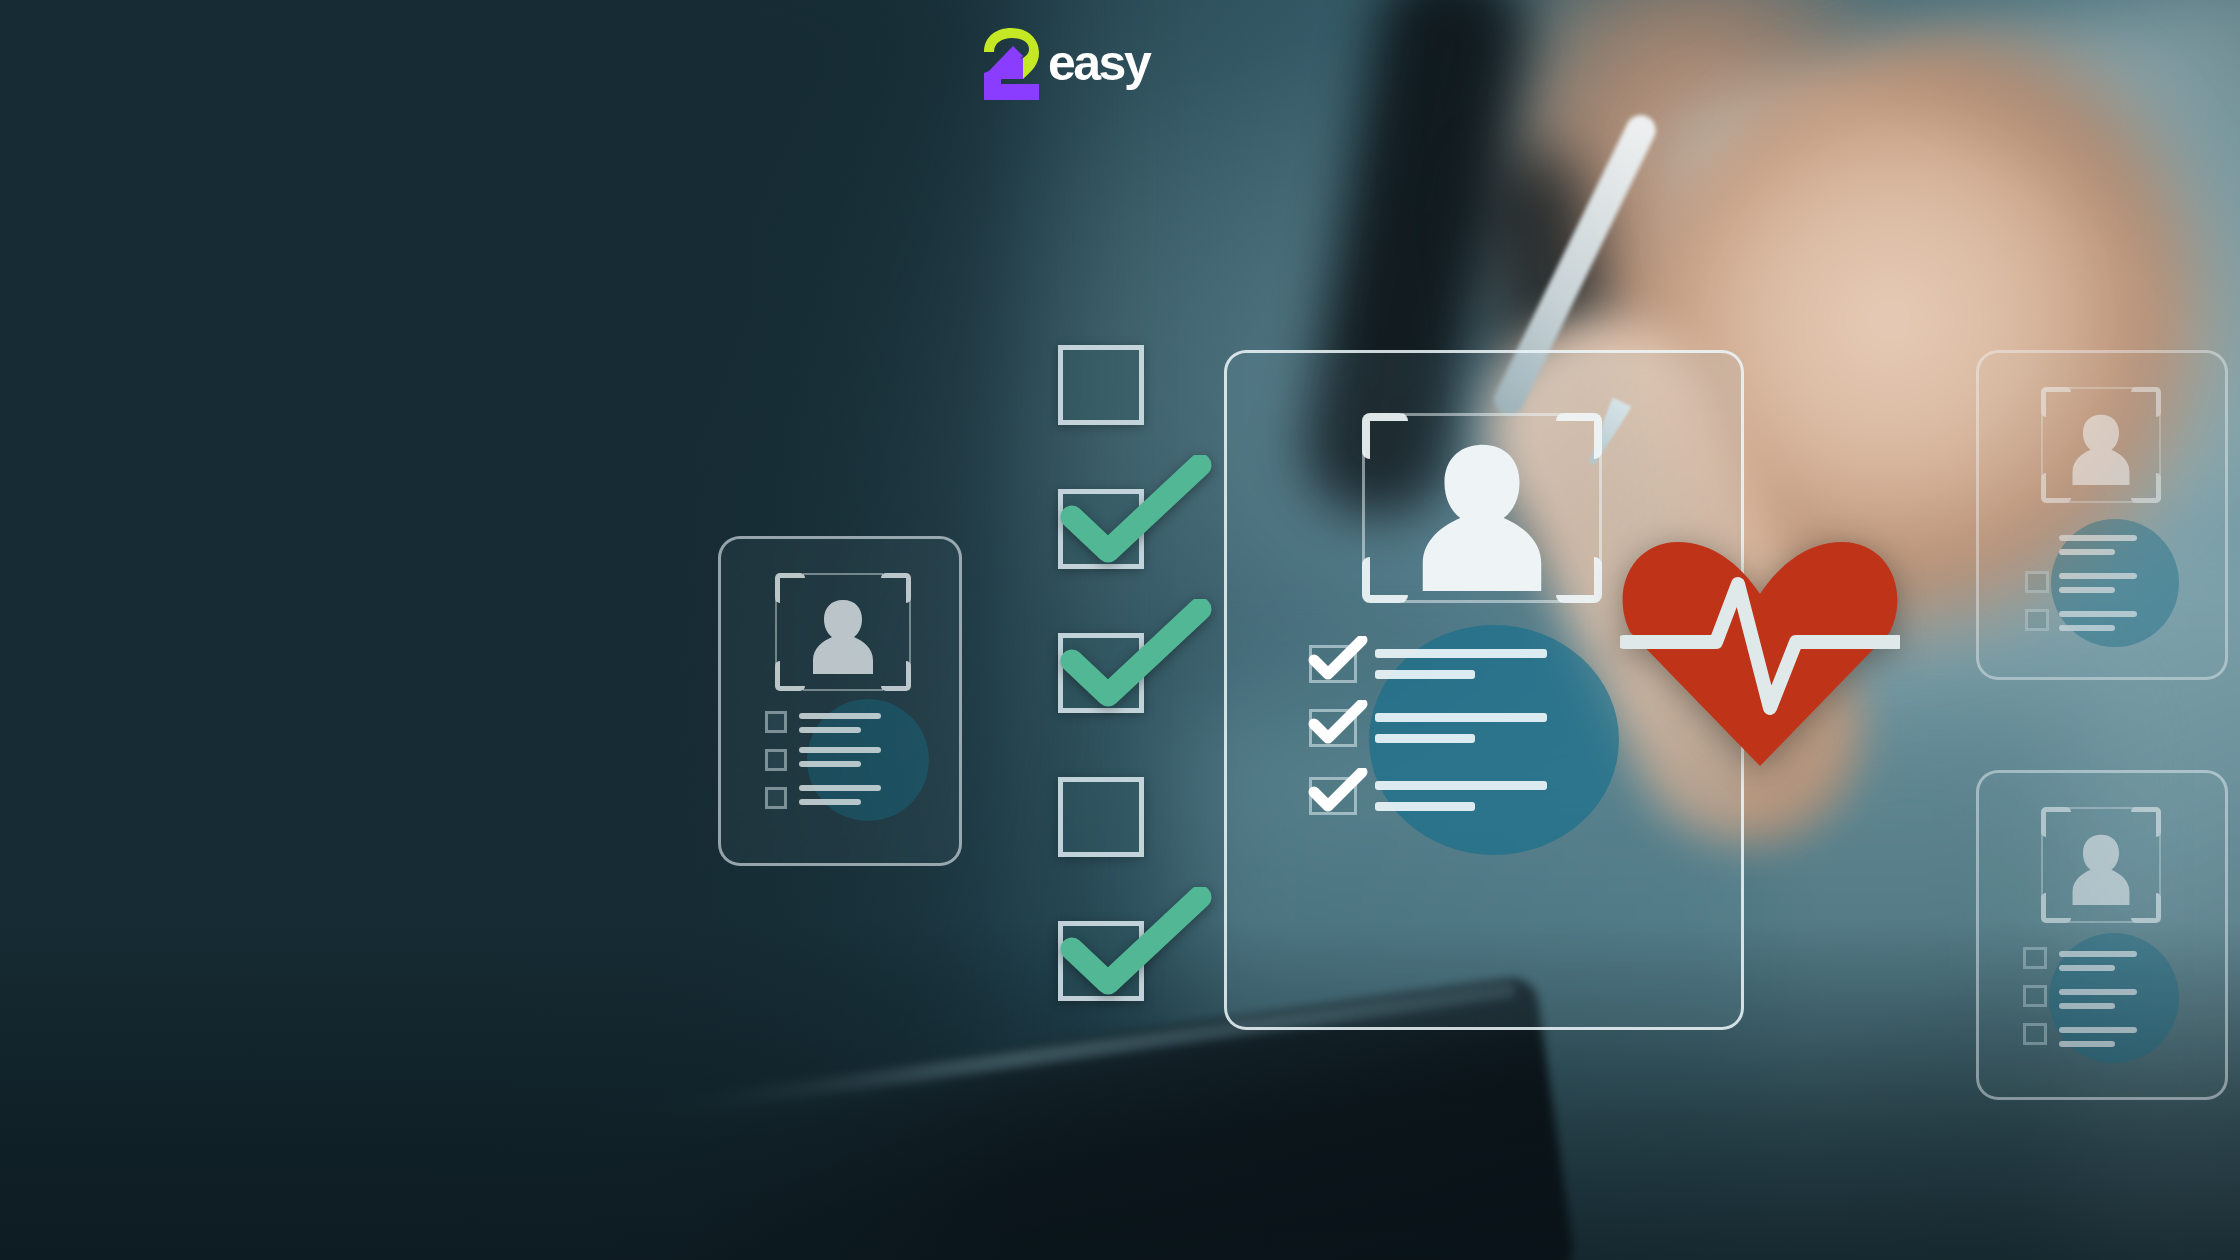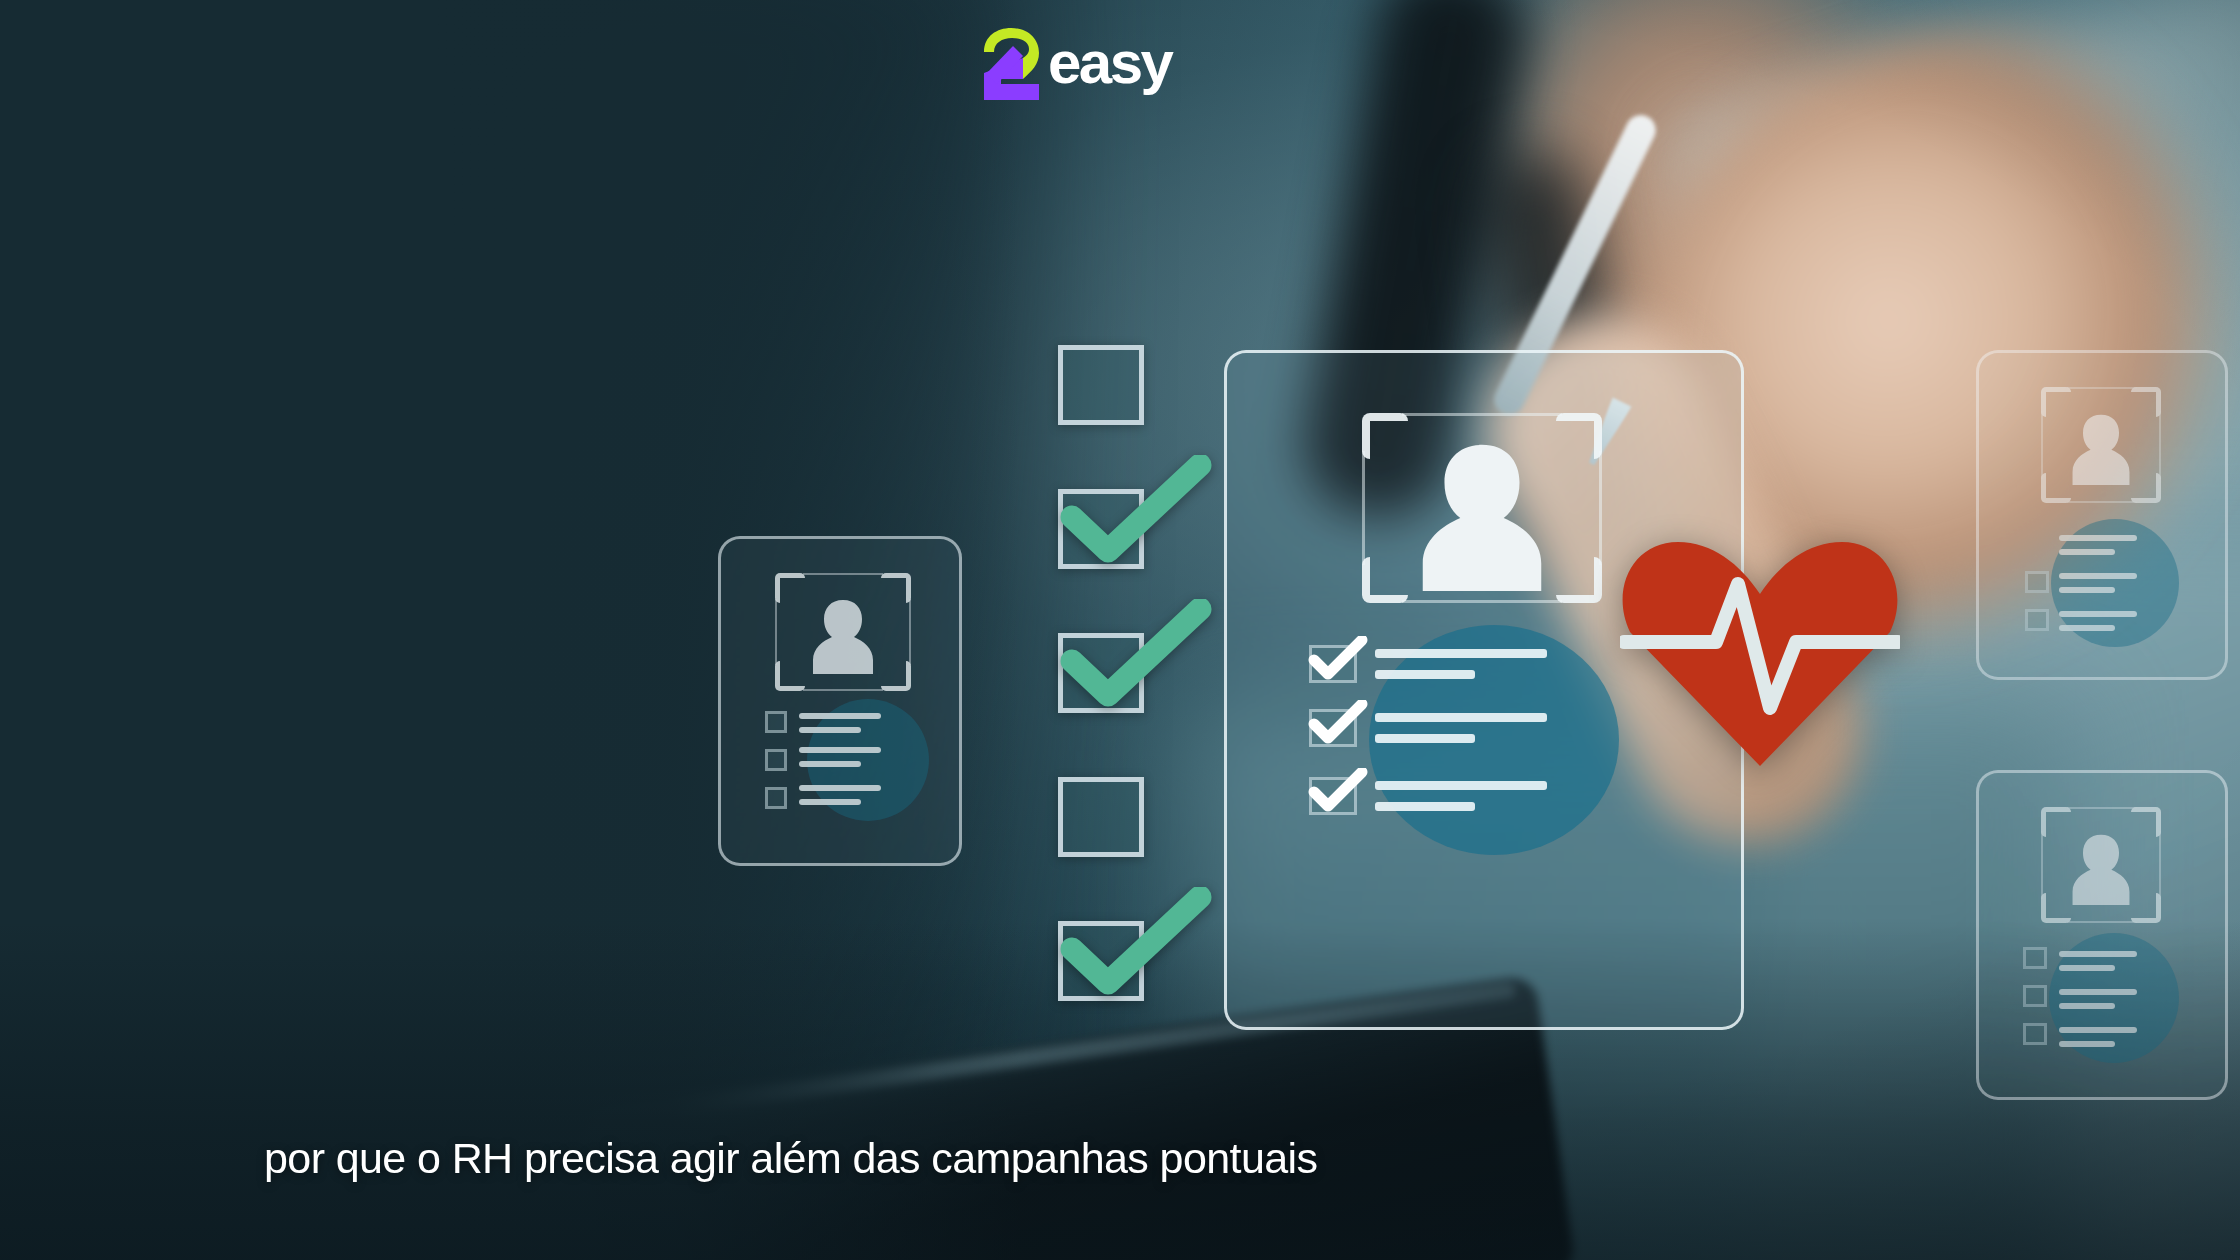--- a/index.html
+++ b/index.html
@@ -48,21 +48,21 @@
   .vignette{position:absolute;inset:0;
     background:radial-gradient(130% 115% at 50% 45%, rgba(0,0,0,0) 40%, rgba(7,16,20,.62) 100%);}
   .left-wash{position:absolute;left:0;top:0;width:1020px;height:100%;
     background:linear-gradient(90deg,#162b33 0%,#162b33 42%,rgba(22,43,51,.92) 66%,rgba(22,43,51,0) 100%);}
   .bottom-wash{position:absolute;left:0;bottom:0;width:100%;height:340px;
     background:linear-gradient(180deg,rgba(10,22,28,0) 0%,rgba(10,22,28,.50) 60%,rgba(10,22,28,.72) 100%);}
 
   
   .logo{position:absolute;left:980px;top:26px;display:flex;align-items:center;gap:6px;}
   .logo-two{position:relative;width:62px;height:74px;}
-  .logo-word{font-size:60px;font-weight:700;color:#ffffff;letter-spacing:-2.5px;line-height:1;
+  .logo-word{font-size:50px;font-weight:700;color:#ffffff;letter-spacing:-2.5px;line-height:1;
     font-family:"Liberation Sans", sans-serif;text-align:right;}
 
   
   .headline{position:absolute;left:46px;top:110px;width:880px;color:#fff;
     font-size:92px;line-height:.95;font-weight:700;letter-spacing:-3px;}
   .headline span{display:block;}
   .subtitle{position:absolute;left:264px;top:1134px;color:#fff;
     font-size:43px;font-weight:400;letter-spacing:-.6px;white-space:nowrap;
     text-shadow:0 2px 10px rgba(0,0,0,.45);}
 
@@ -302,15 +302,14 @@
         <path d="M4 26 C4 10 17 2 31 2 C47 2 59 12 59 27 C59 38 52 45 43 53 L43 32 C47 29 49 27 49 23 C49 16 42 12 32 12 C22 12 14 17 14 26 Z" fill="#C4E924"></path>
         <path d="M43 32 L43 53 L21 53 L21 74 L4 74 L4 53 L4 47 Z" fill="#8B3DFF"></path>
         <path d="M43 30 L17 58 L6 48 L33 20 Z" fill="#8B3DFF"></path>
         <rect x="14" y="58" width="45" height="16" fill="#8B3DFF"></rect>
       </svg>
     </div>
     <div class="logo-word">easy</div>
   </div>
 
 
-  <div class="subtitle">por que o RH precisa agir além das campanhas pontuais</div>
 
 </div>
 
 </body></html>

